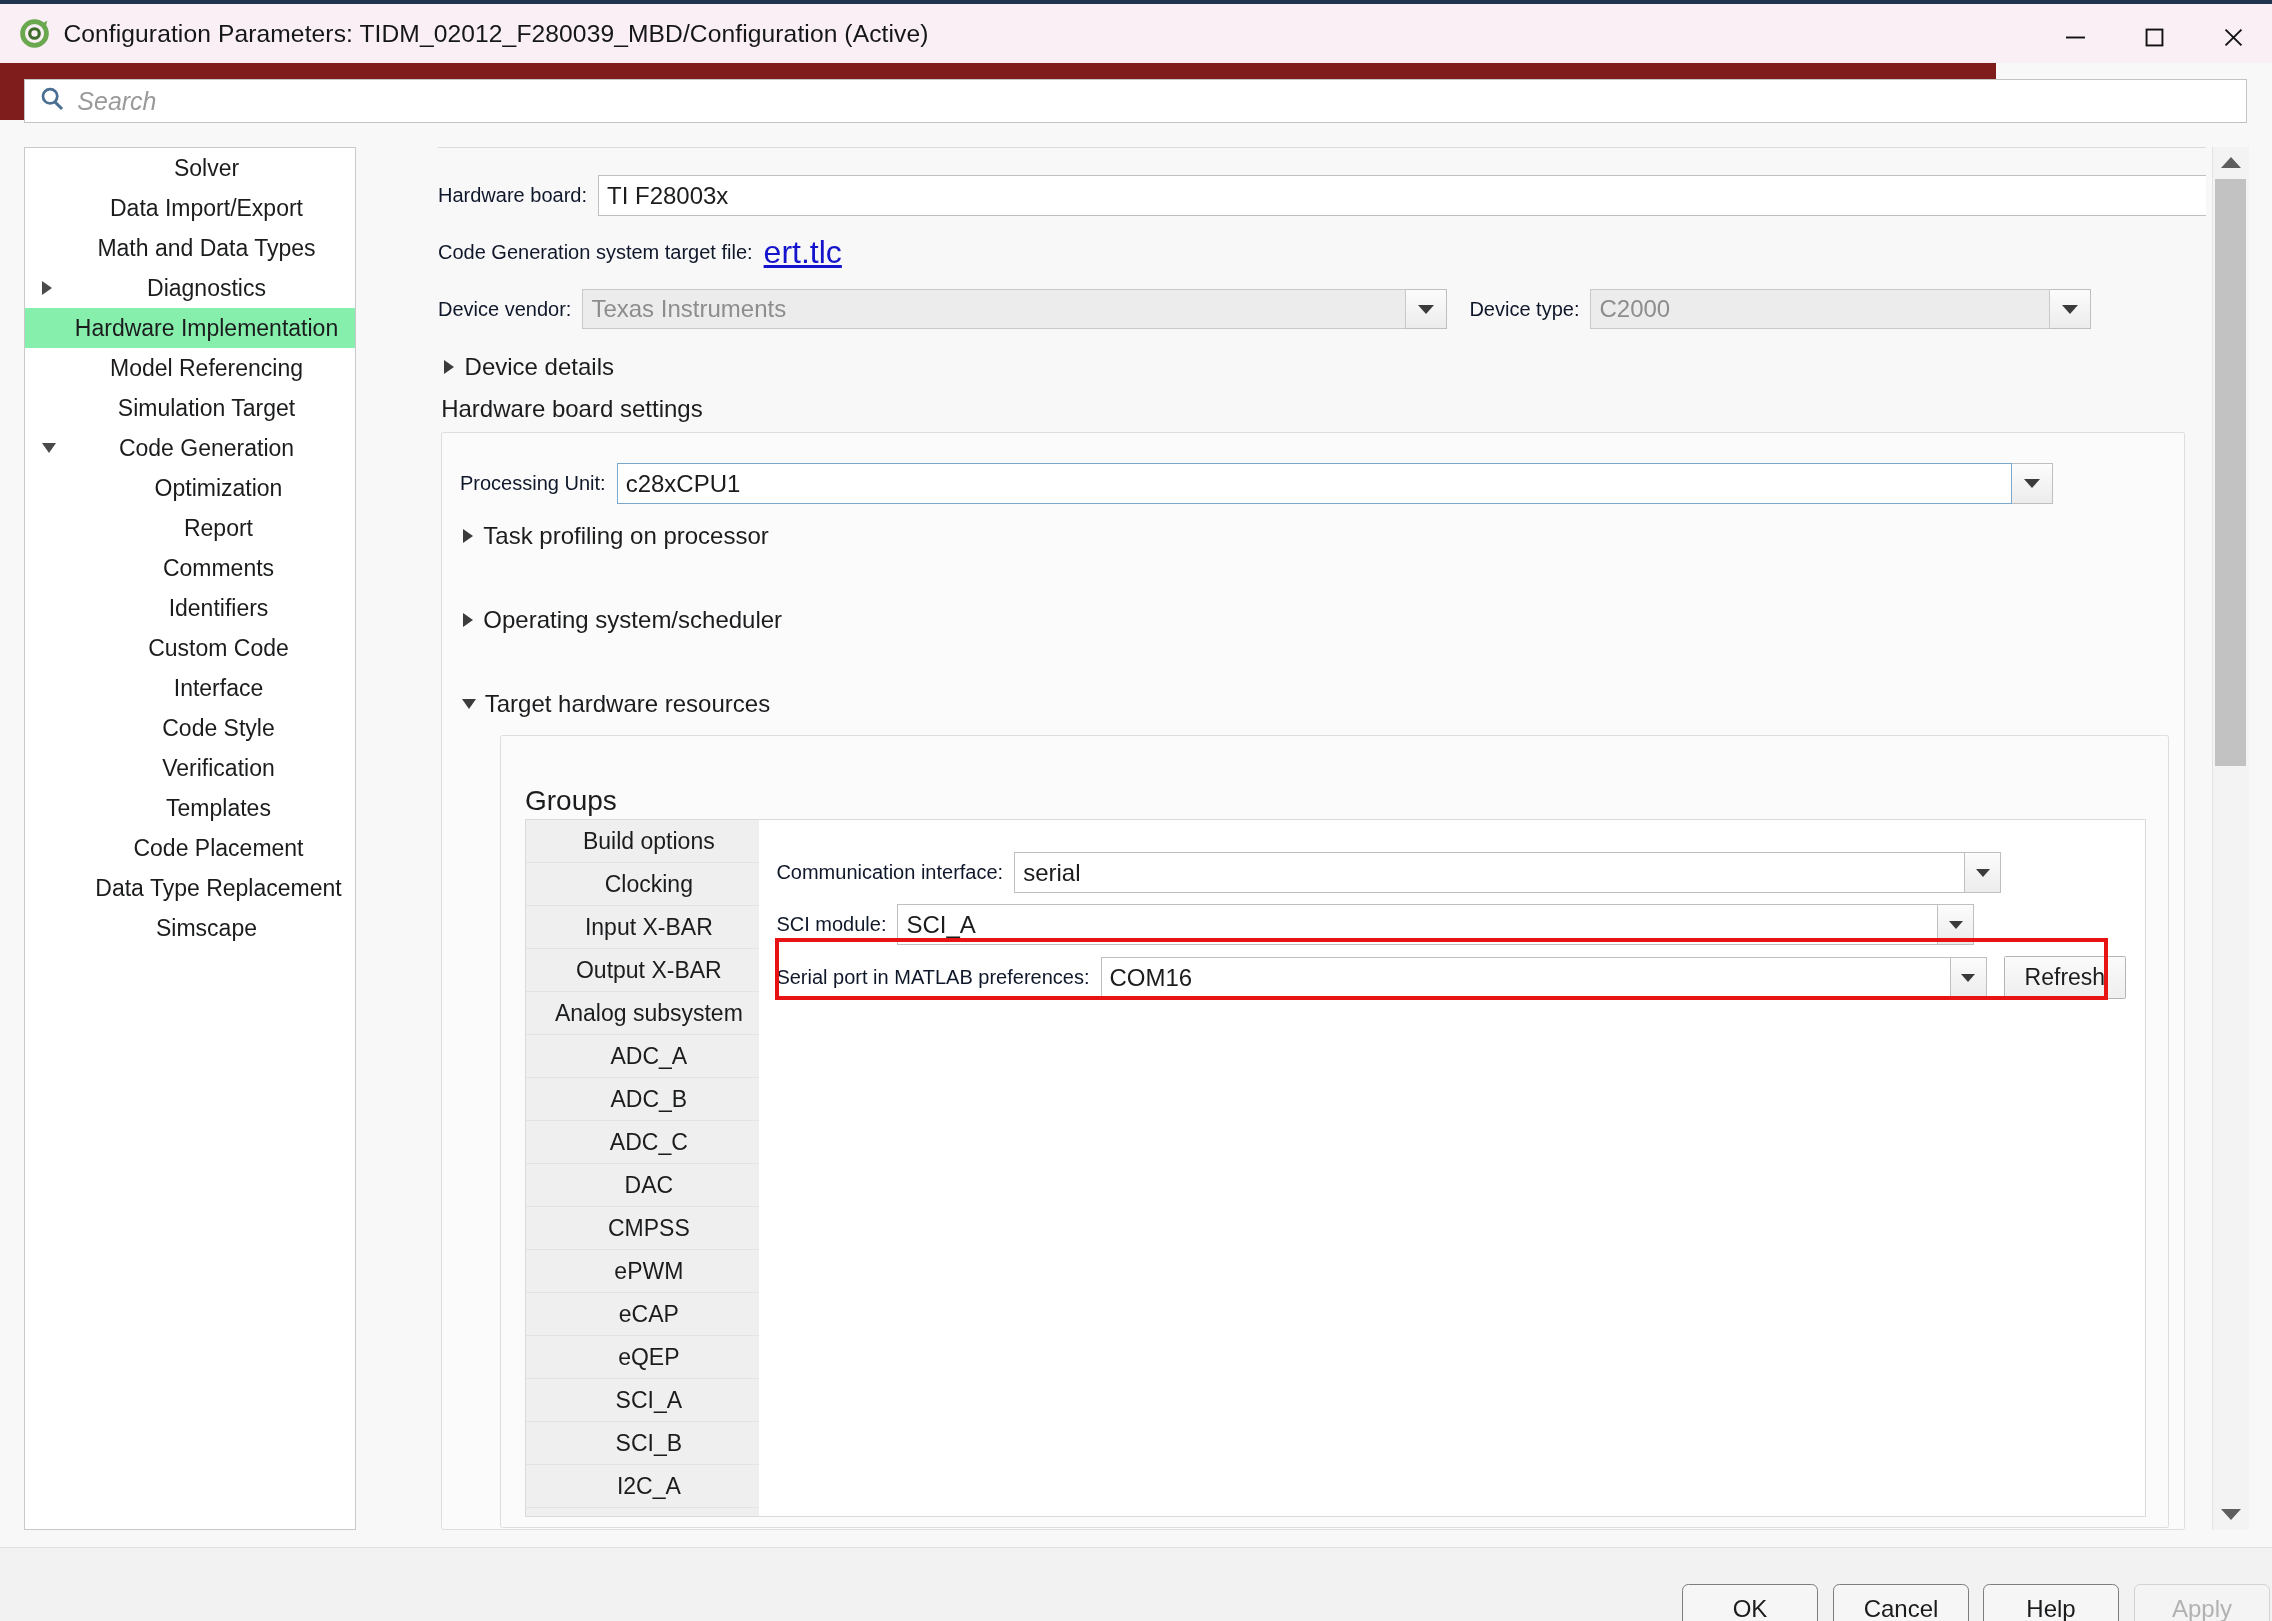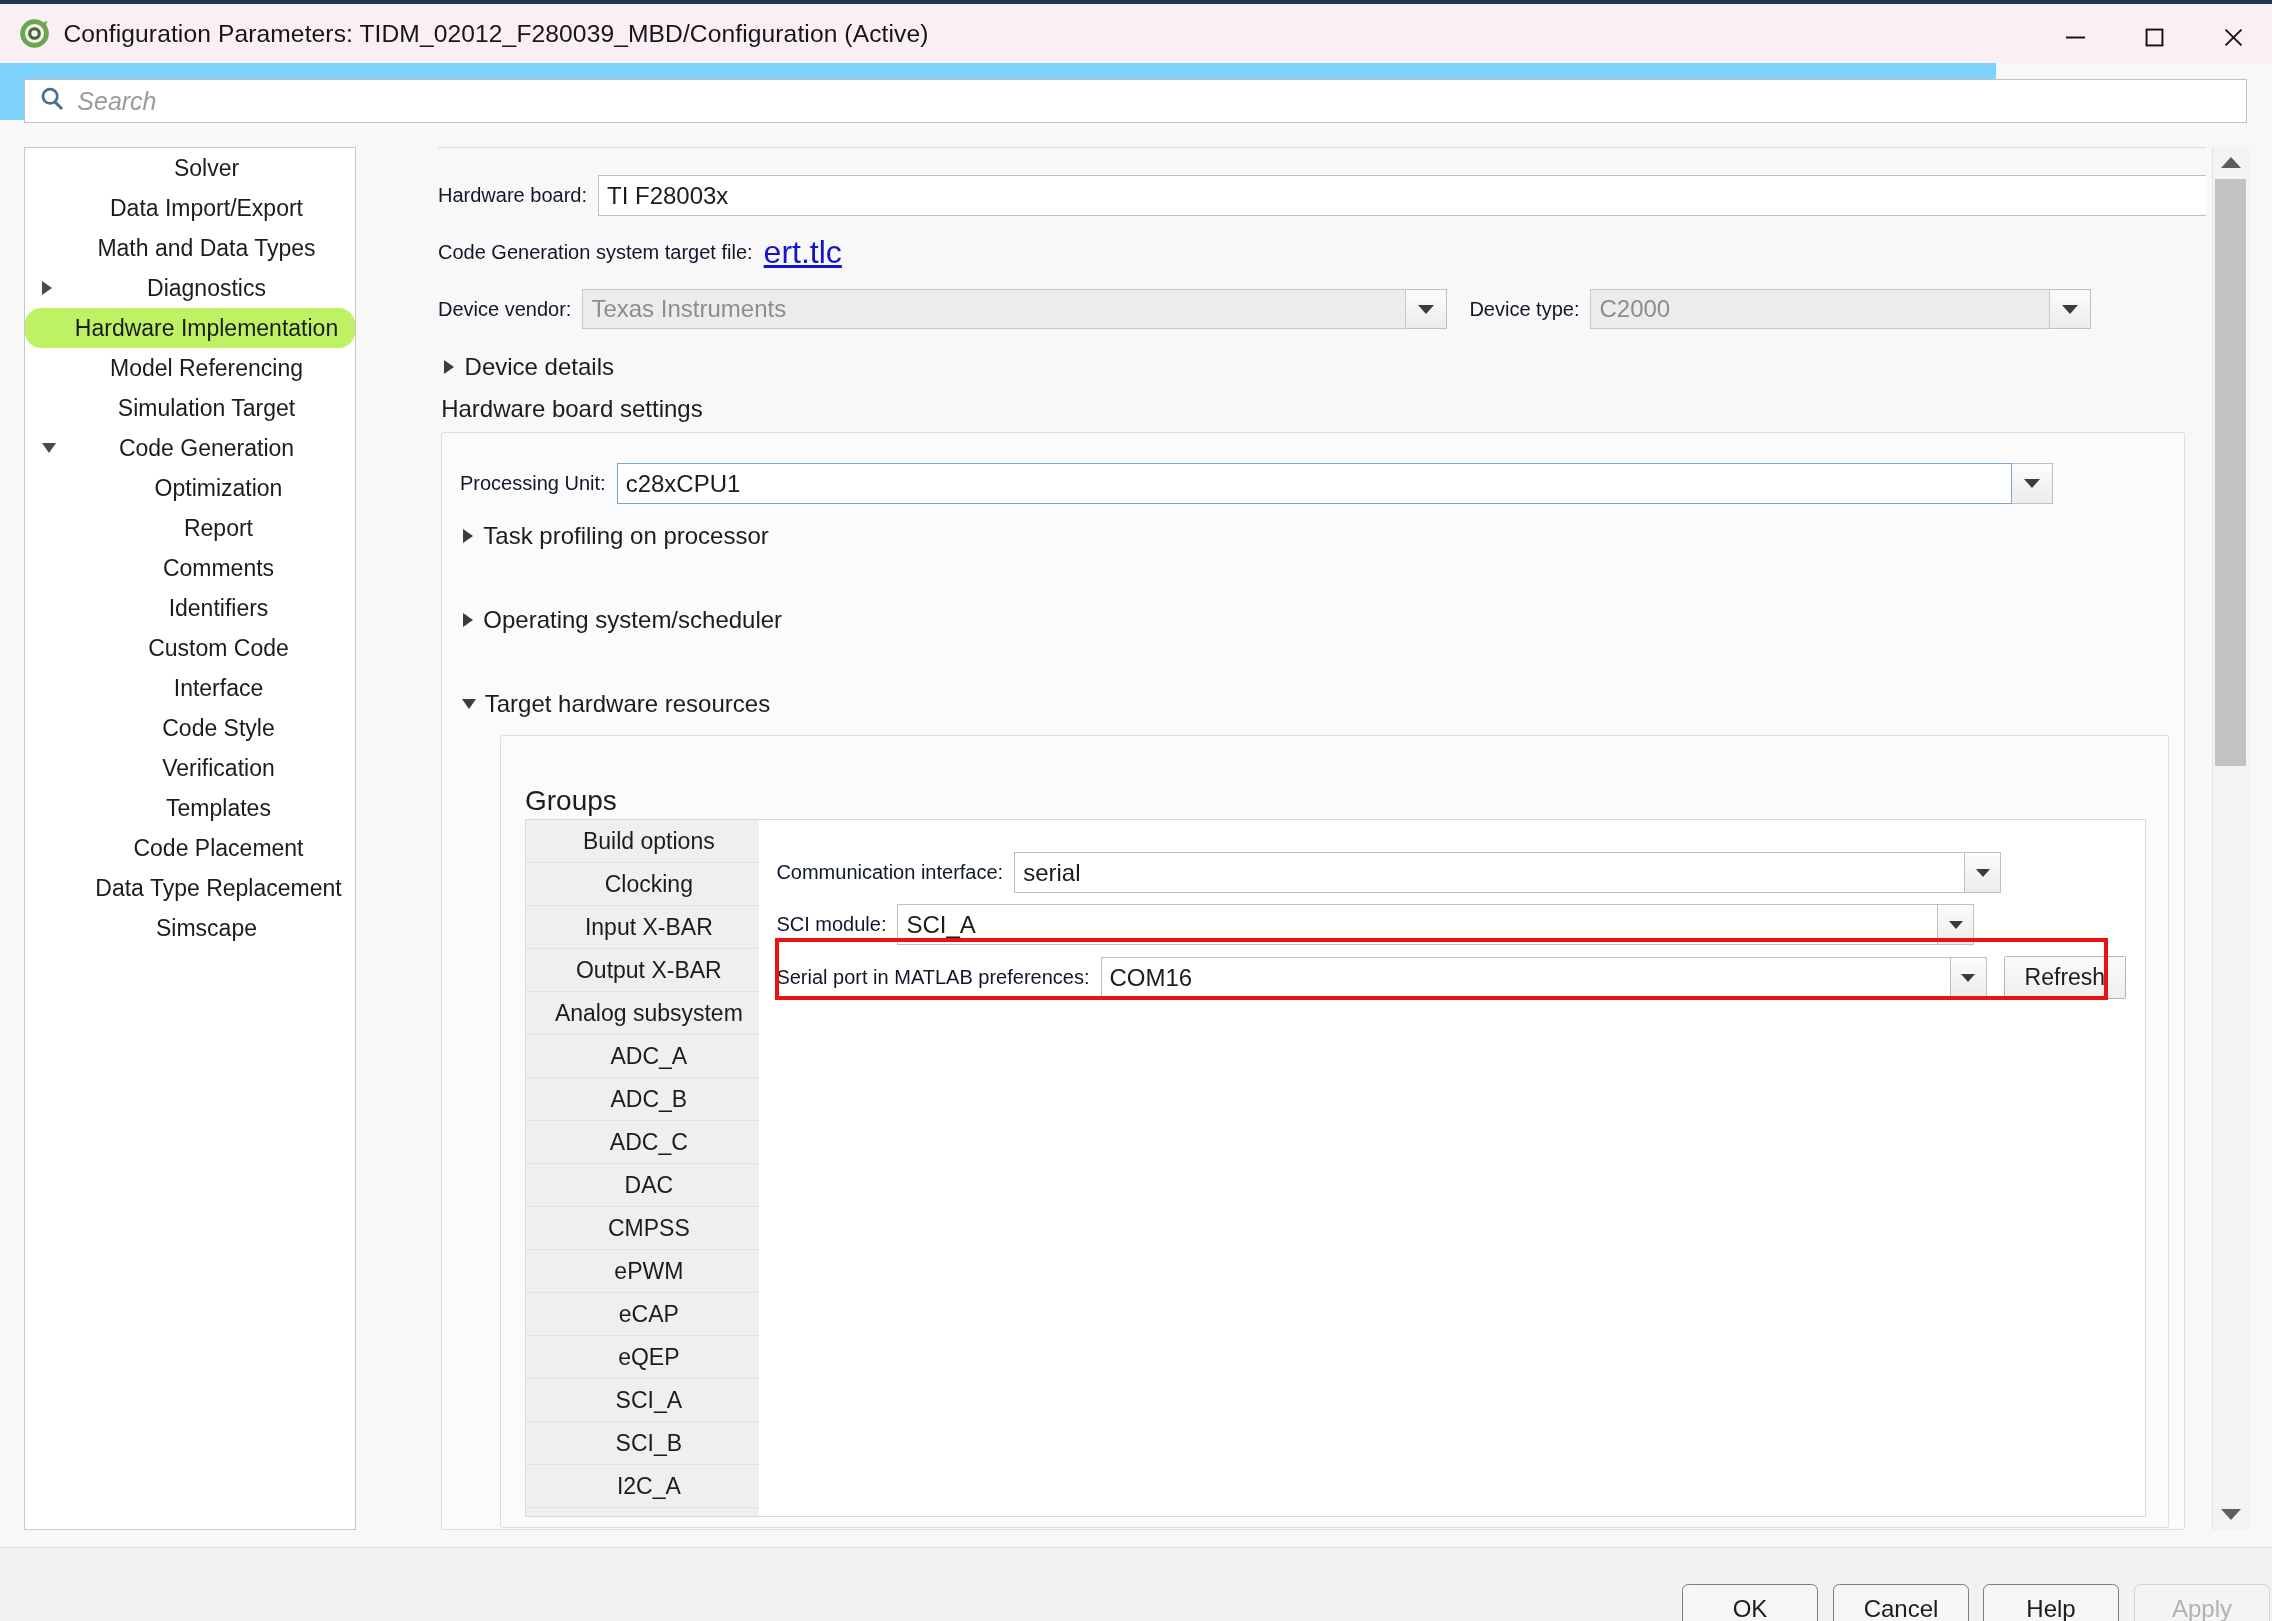--- a/index.html
+++ b/index.html
@@ -42,21 +42,21 @@
     width: 79px; height: 59px;
     display: flex; align-items: center; justify-content: center;
     cursor: default;
   }
   .winbtn svg { display:block; }
 
   
   #searchrow {
     position: absolute; left: 0; top: 63px;
     width: 1996px; height: 57px;
-    background: #7dd3fc;
+    background: #7f1d1d;
   }
   #search-box {
     position: absolute; left: 24px; top: 16px;
     width: 2223px; height: 44px;
     background: #ffffff;
     border: 1.6px solid #c3c3c3;
     box-sizing: border-box;
     display: flex; align-items: center;
   }
   #search-icon { margin-left: 14.3px; margin-right: 11px; flex: 0 0 auto;}
@@ -76,22 +76,21 @@
   .tree-item {
     height: 40px; line-height: 40px;
     font-size: 23px; color: #1b1c1e;
     white-space: nowrap; position: relative;
     padding-left: 0;
   }
   .tree-item .lbl { position: relative; }
   .tree-item.lvl0 .lbl { margin-left: 33px; }
   .tree-item.lvl1 .lbl { margin-left: 57px; }
   .tree-item.selected {
-    background: #bef264;
-    border-radius: 16px;
+    background: #86efac;
   }
   .arrow {
     position: absolute; left: 17.4px; top: 50%;
     transform: translateY(-50%);
     width: 0; height: 0;
   }
   .arrow.collapsed {
     border-left: 10.3px solid #4a4a4a;
     border-top: 7.1px solid transparent;
     border-bottom: 7.1px solid transparent;

